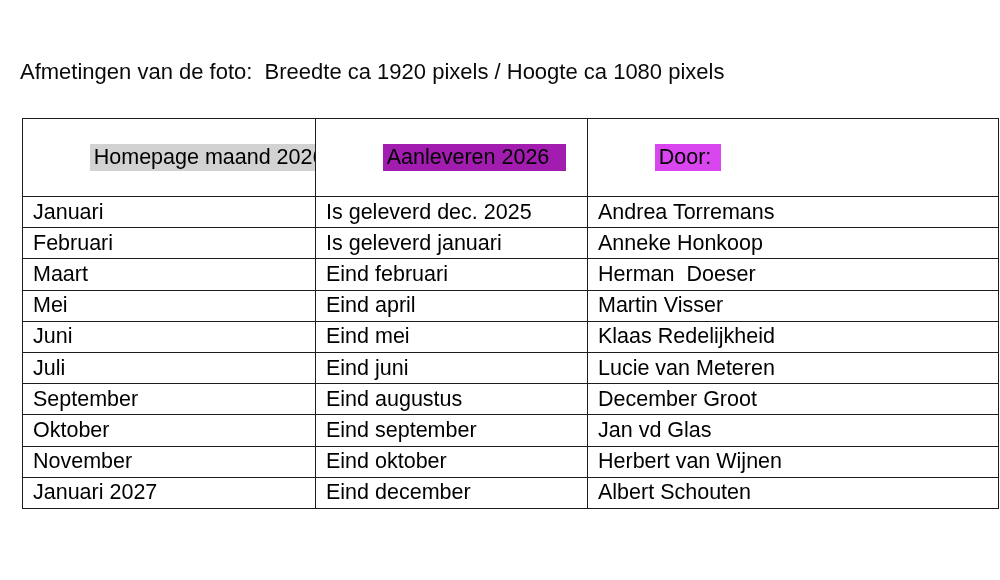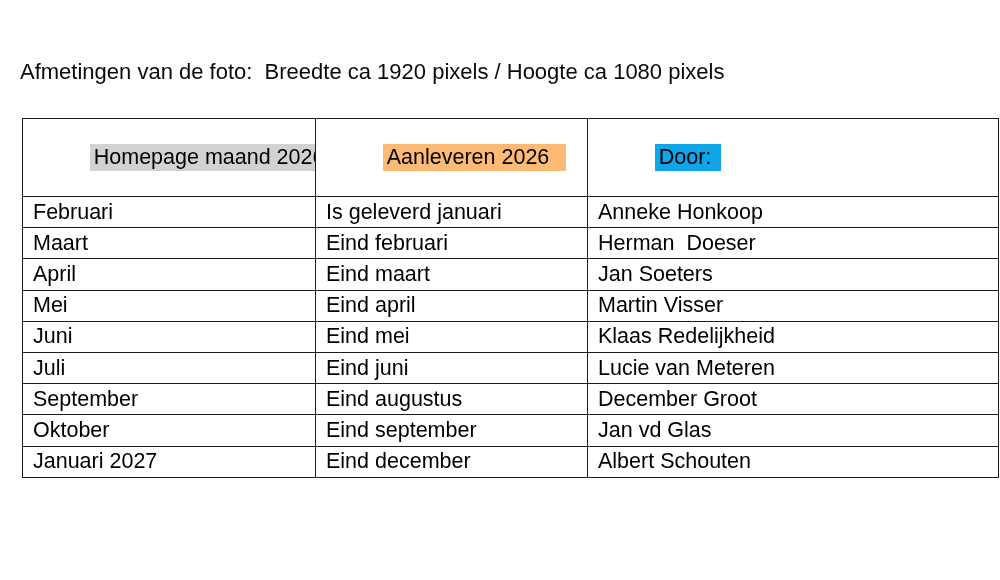--- a/index.html
+++ b/index.html
@@ -77,42 +77,42 @@
       <col class="c1">
         <col class="c2">
         <col class="c3">
     </colgroup>
     <thead>
       <tr>
         <th>
           <span class="hl h1" style="background: rgb(210, 210, 210);">Homepage maand 2026</span>
         </th>
         <th>
-          <span class="hl h2" style="background: #fdba74;">Aanleveren 2026</span>
+          <span class="hl h2" style="background: #a21caf;">Aanleveren 2026</span>
         </th>
         <th>
-          <span class="hl h3" style="background: #0ea5e9;">Door:</span>
+          <span class="hl h3" style="background: #d946ef;">Door:</span>
         </th>
       </tr>
     </thead>
     <tbody>
+        <tr>
+          <td>Januari</td>
+          <td>Is geleverd dec. 2025</td>
+          <td>Andrea Torremans</td>
+        </tr>
         <tr>
           <td>Februari</td>
           <td>Is geleverd januari</td>
           <td>Anneke Honkoop</td>
         </tr>
         <tr>
           <td>Maart</td>
           <td>Eind februari</td>
           <td>Herman  Doeser</td>
-        </tr>
-        <tr>
-          <td>April</td>
-          <td>Eind maart</td>
-          <td>Jan Soeters</td>
         </tr>
         <tr>
           <td>Mei</td>
           <td>Eind april</td>
           <td>Martin Visser</td>
         </tr>
         <tr>
           <td>Juni</td>
           <td>Eind mei</td>
           <td>Klaas Redelijkheid</td>
@@ -126,19 +126,24 @@
           <td>September</td>
           <td>Eind augustus</td>
           <td>December Groot</td>
         </tr>
         <tr>
           <td>Oktober</td>
           <td>Eind september</td>
           <td>Jan vd Glas</td>
         </tr>
         <tr>
+          <td>November</td>
+          <td>Eind oktober</td>
+          <td>Herbert van Wijnen</td>
+        </tr>
+        <tr>
           <td>Januari 2027</td>
           <td>Eind december</td>
           <td>Albert Schouten</td>
         </tr>
       </tbody>
   </table>
 </div>
 
 </body></html>

